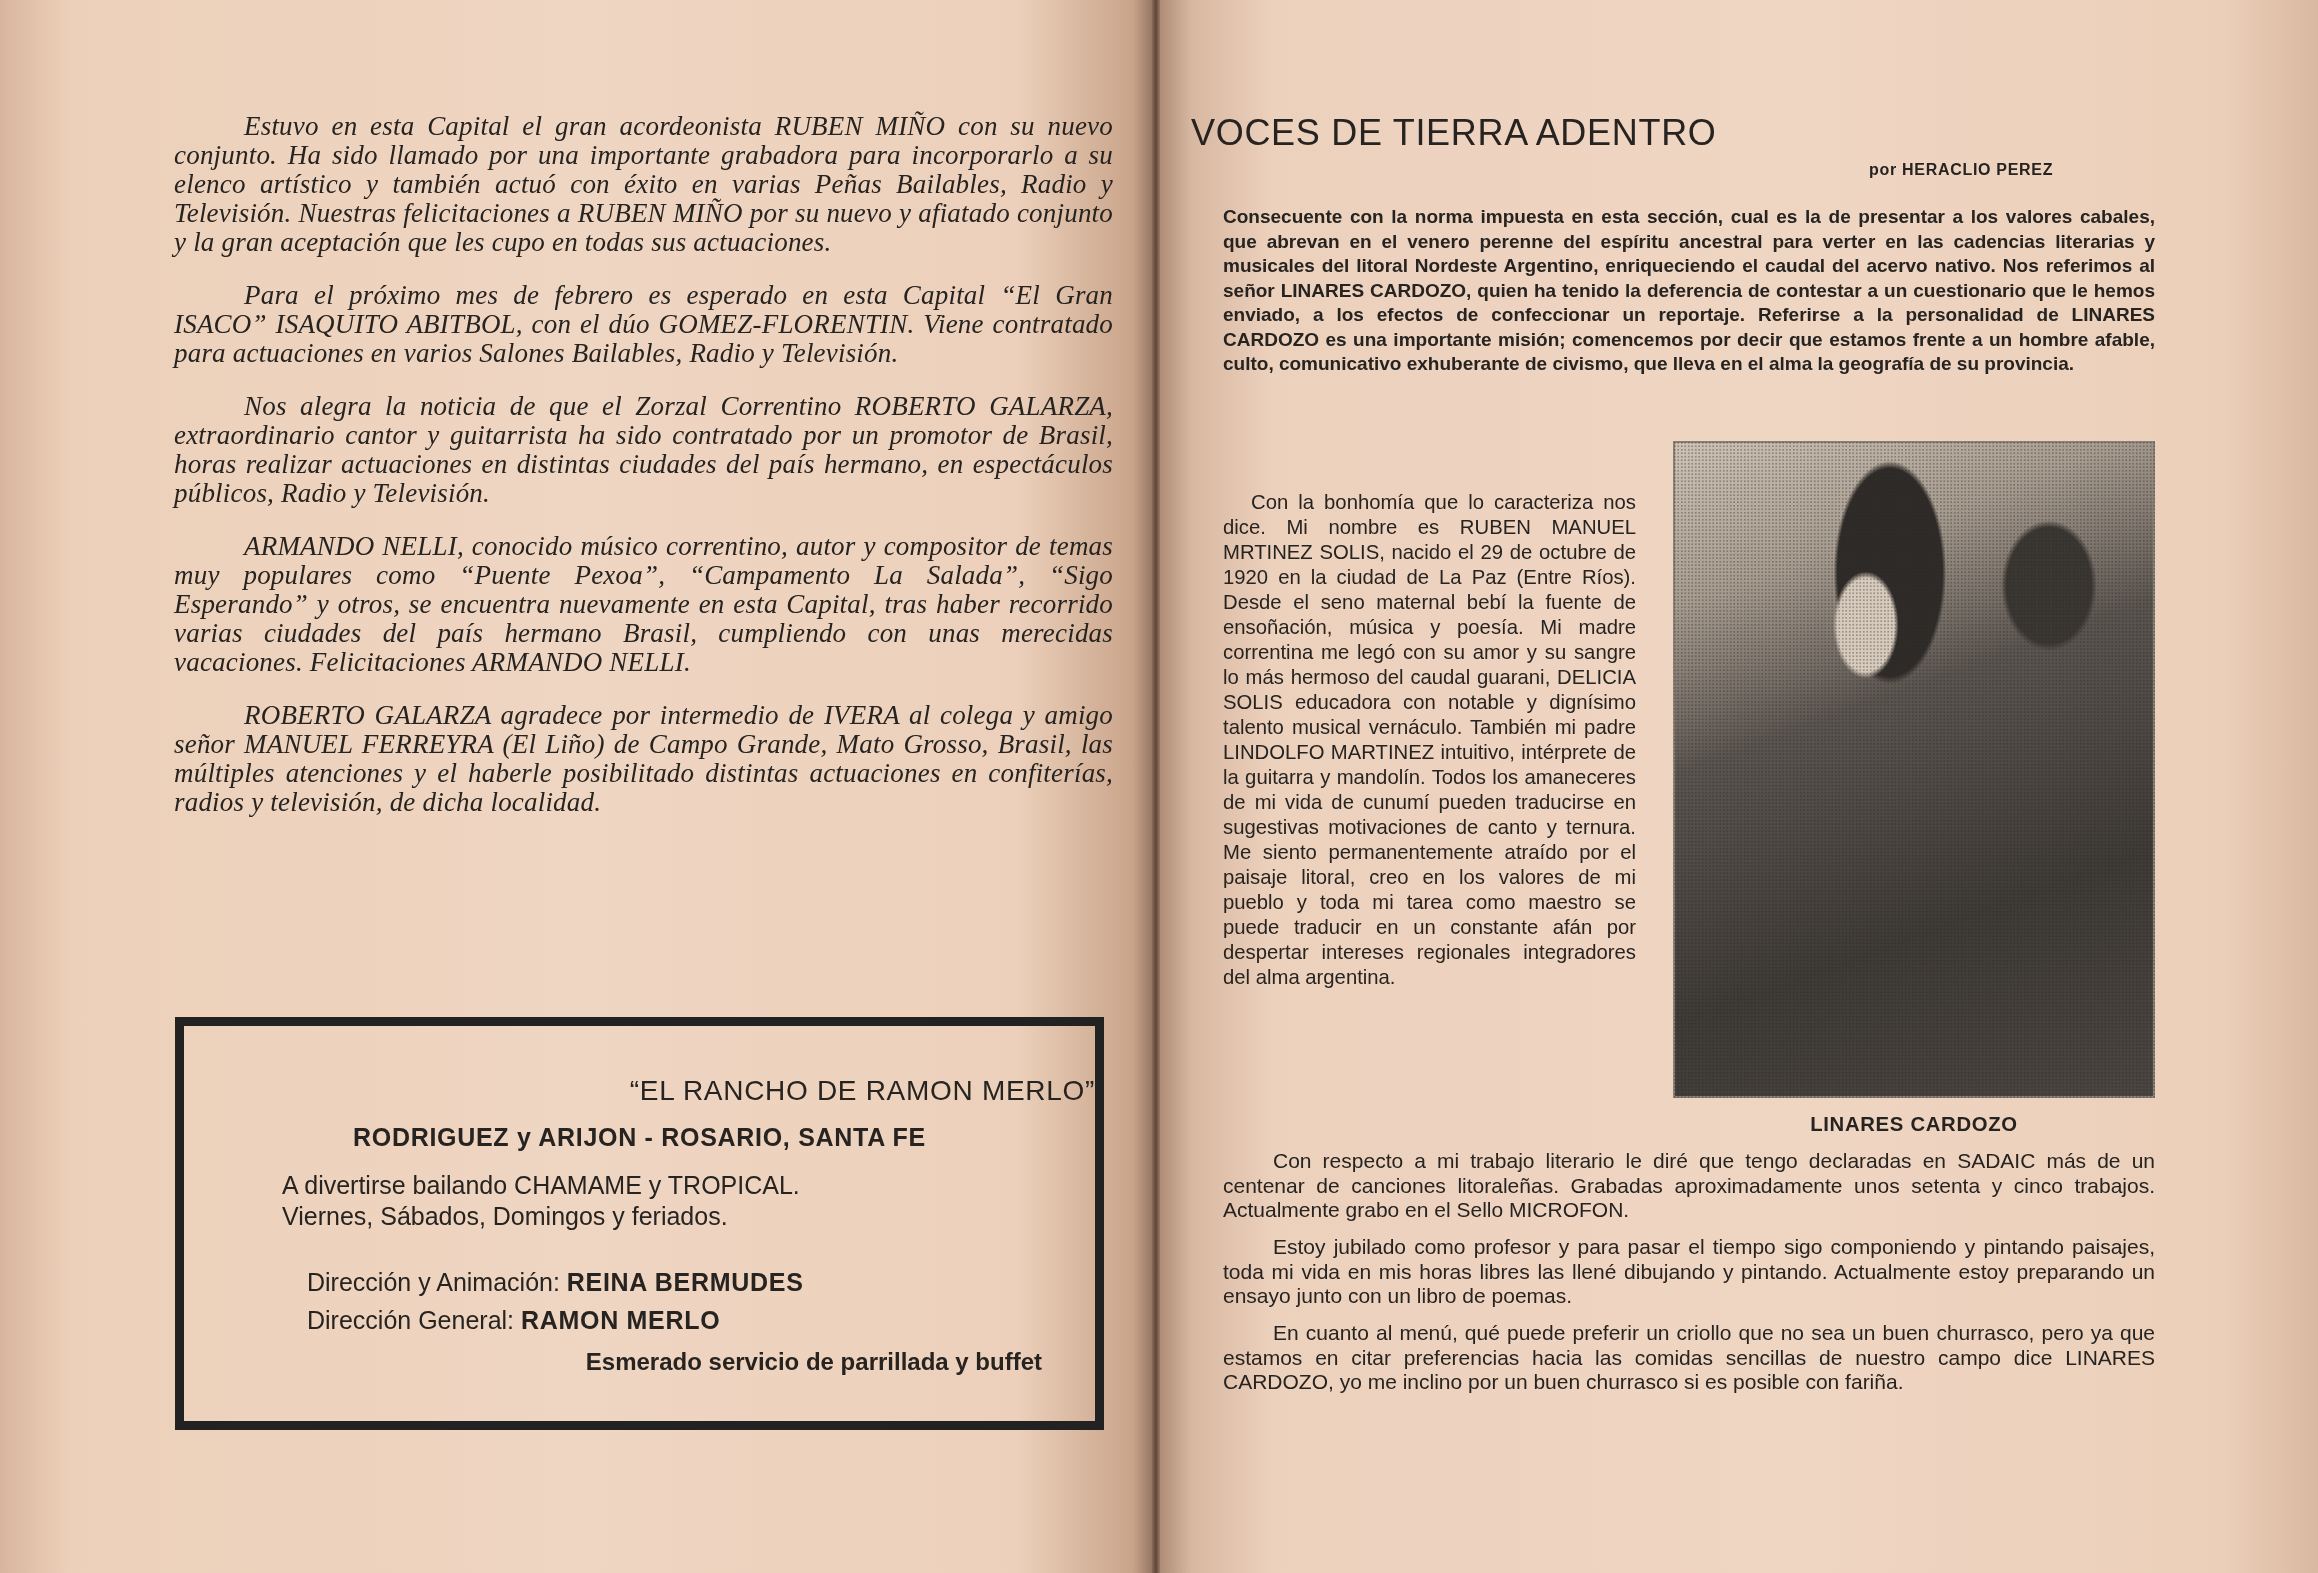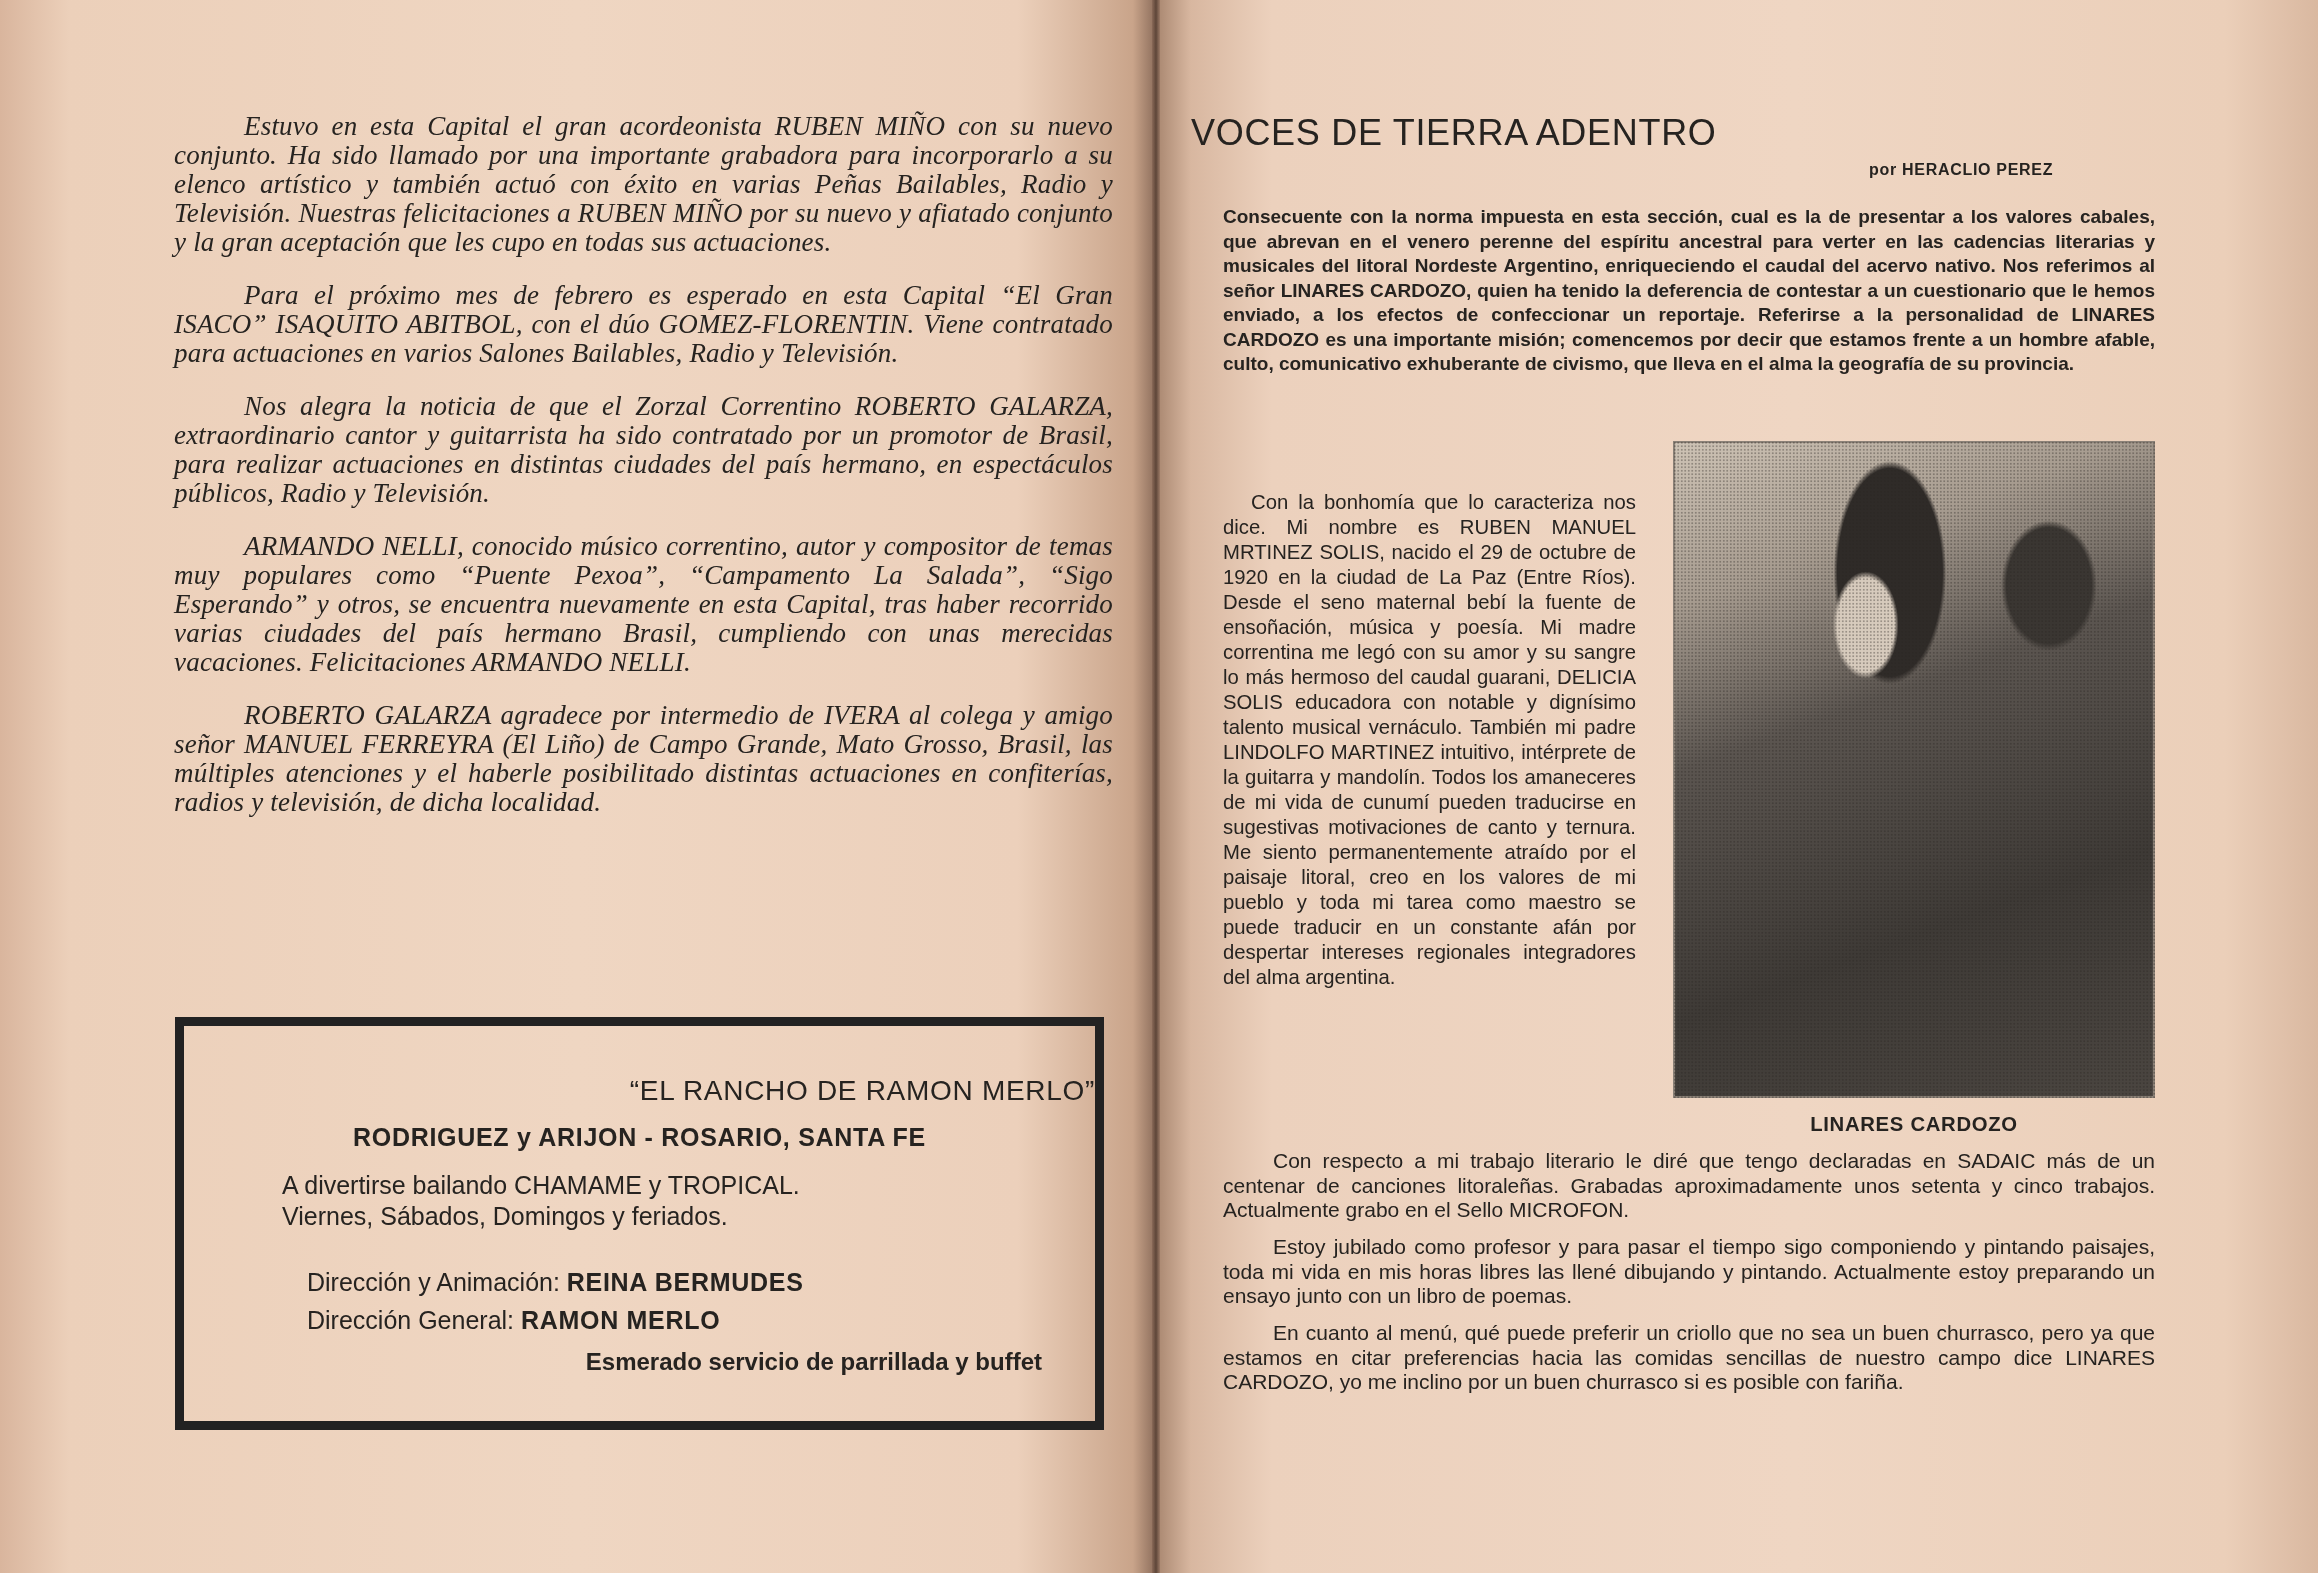--- a/index.html
+++ b/index.html
@@ -39,21 +39,21 @@
 </head>
 <body>
 
 <div class="page page-left"></div>
 <div class="page page-right"></div>
 <div class="gutter"></div>
 
 <div class="col-left">
   <p class="it">Estuvo en esta Capital el gran acordeonista RUBEN MIÑO con su nuevo conjunto. Ha sido llamado por una importante grabadora para incorporarlo a su elenco artístico y también actuó con éxito en varias Peñas Bailables, Radio y Televisión. Nuestras felicitaciones a RUBEN MIÑO por su nuevo y afiatado conjunto y la gran aceptación que les cupo en todas sus actuaciones.</p>
   <p class="it">Para el próximo mes de febrero es esperado en esta Capital “El Gran ISACO” ISAQUITO ABITBOL, con el dúo GOMEZ-FLORENTIN. Viene contratado para actuaciones en varios Salones Bailables, Radio y Televisión.</p>
-  <p class="it">Nos alegra la noticia de que el Zorzal Correntino ROBERTO GALARZA, extraordinario cantor y guitarrista ha sido contratado por un promotor de Brasil, para realizar actuaciones en distintas ciudades del país hermano, en espectáculos públicos, Radio y Televisión.</p>
+  <p class="it">Nos alegra la noticia de que el Zorzal Correntino ROBERTO GALARZA, extraordinario cantor y guitarrista ha sido contratado por un promotor de Brasil, horas realizar actuaciones en distintas ciudades del país hermano, en espectáculos públicos, Radio y Televisión.</p>
   <p class="it">ARMANDO NELLI, conocido músico correntino, autor y compositor de temas muy populares como “Puente Pexoa”, “Campamento La Salada”, “Sigo Esperando” y otros, se encuentra nuevamente en esta Capital, tras haber recorrido varias ciudades del país hermano Brasil, cumpliendo con unas merecidas vacaciones. Felicitaciones ARMANDO NELLI.</p>
   <p class="it">ROBERTO GALARZA agradece por intermedio de IVERA al colega y amigo señor MANUEL FERREYRA (El Liño) de Campo Grande, Mato Grosso, Brasil, las múltiples atenciones y el haberle posibilitado distintas actuaciones en confiterías, radios y televisión, de dicha localidad.</p>
 </div>
 
 <div class="ad">
   <div class="ad-title">“EL RANCHO DE RAMON MERLO”</div>
   <div class="ad-sub">RODRIGUEZ y ARIJON - ROSARIO, SANTA FE</div>
   <div class="ad-lines">
     <div>A divertirse bailando CHAMAME y TROPICAL.</div>
     <div>Viernes, Sábados, Domingos y feriados.</div>

